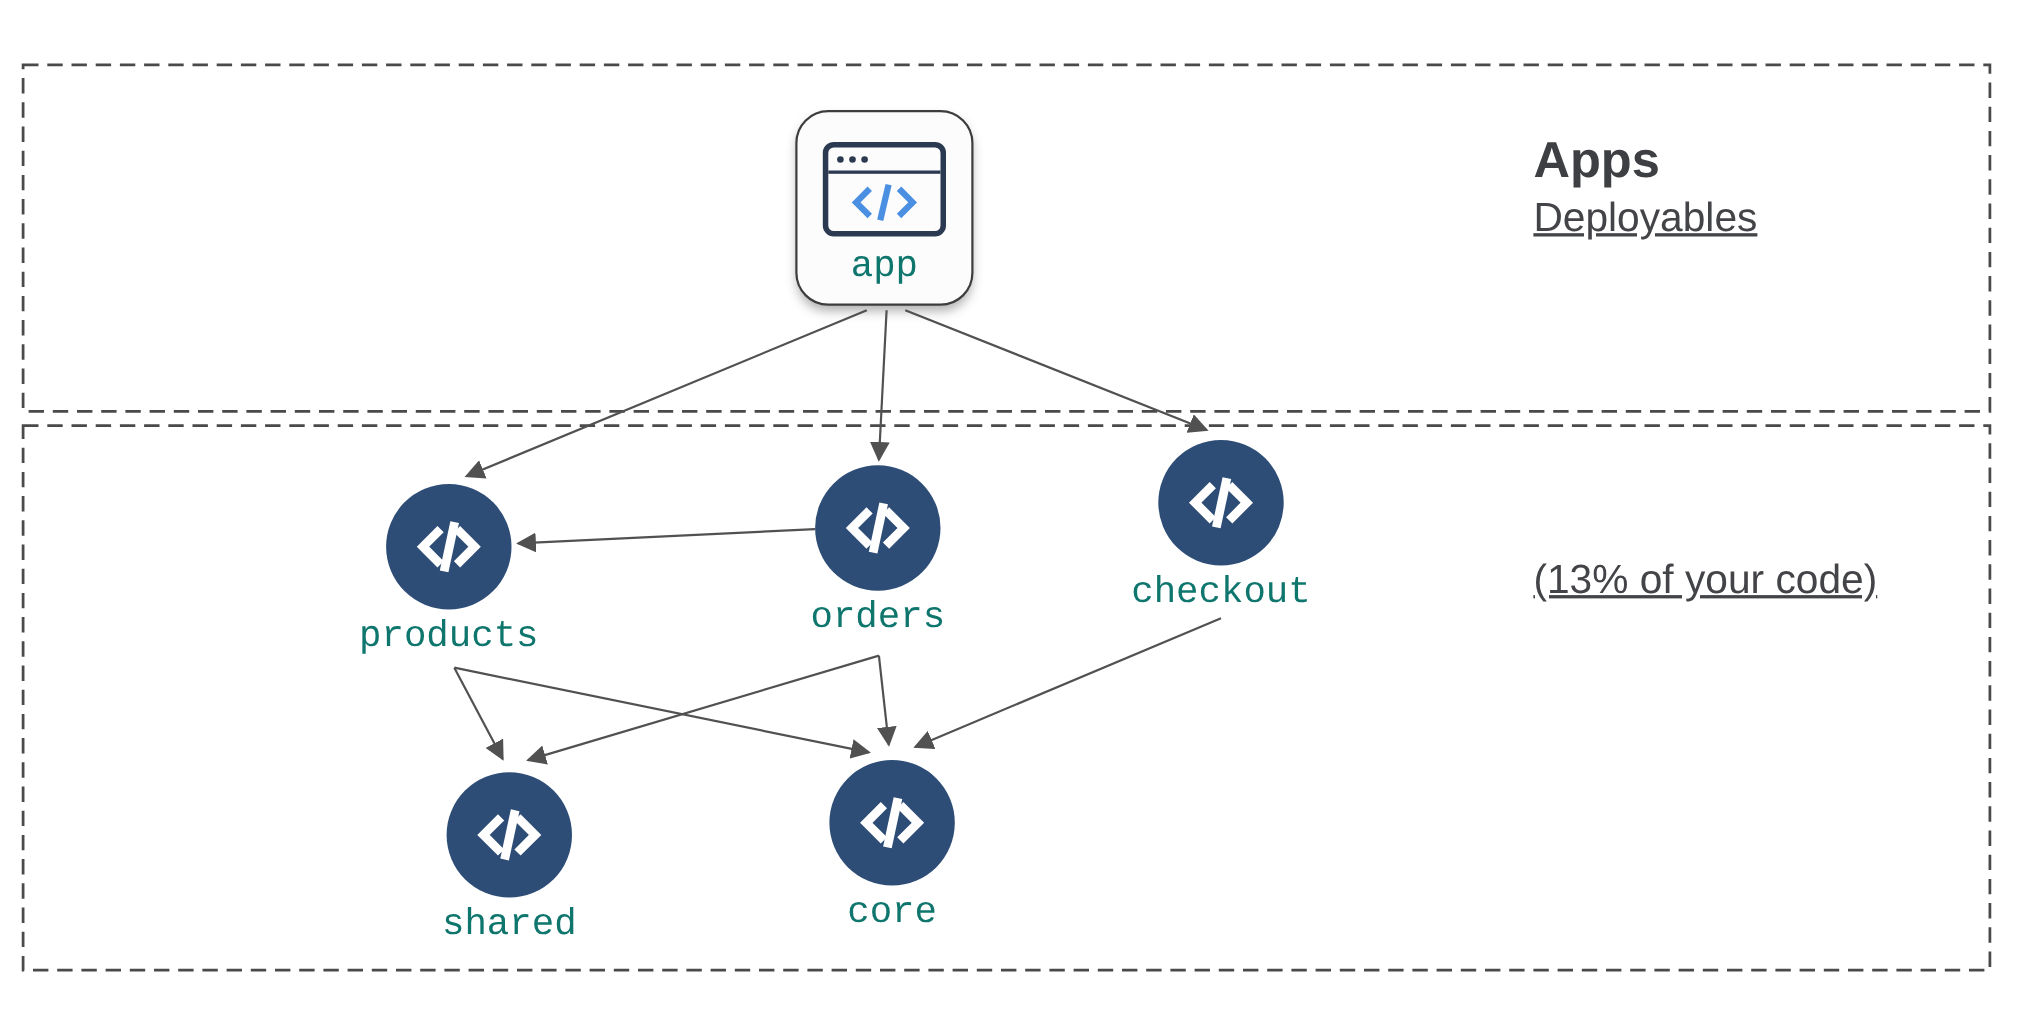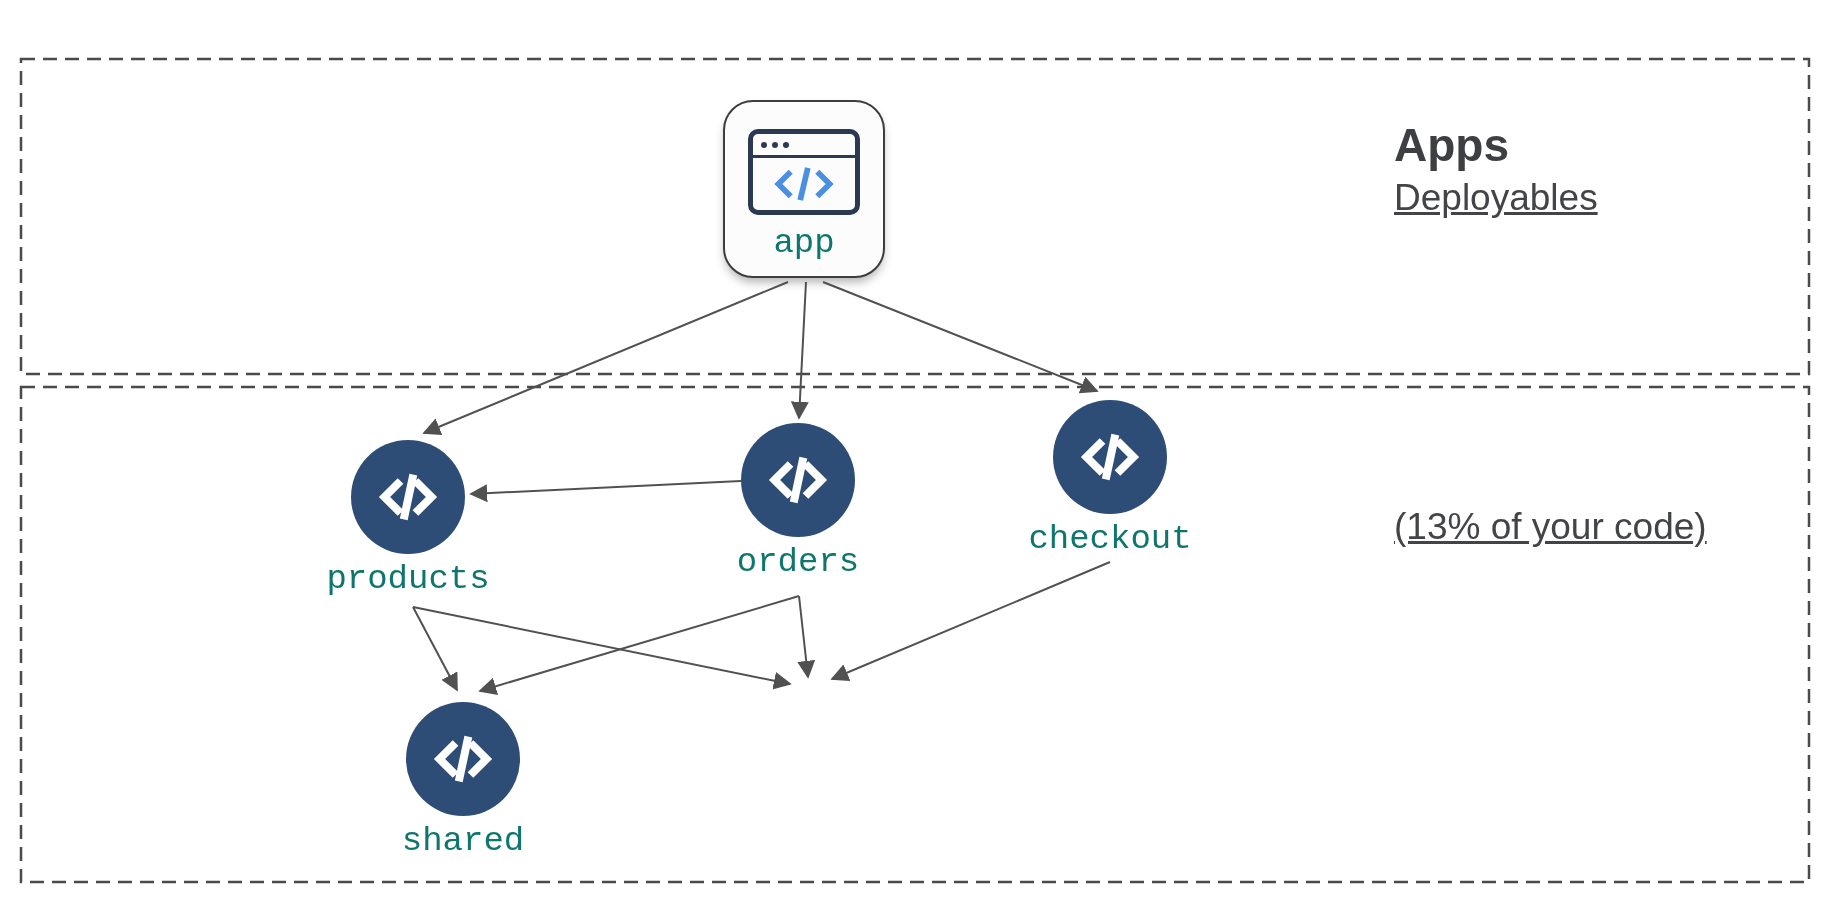--- a/index.html
+++ b/index.html
@@ -137,20 +137,30 @@
     <div class="circle">
       <svg width="64" height="64" viewBox="0 0 60 60" stroke="#ffffff" stroke-width="7.5" fill="none" stroke-linecap="butt">
         <polyline points="23,15 8,30 23,45"></polyline>
         <line x1="35" y1="9" x2="26" y2="51"></line>
         <polyline points="37,15 52,30 37,45"></polyline>
       </svg>
     </div>
     <div class="node-label">shared</div>
   </div>
 
+  <div class="lib-node" style="left:661px; top:691px;">
+    <div class="circle">
+      <svg width="64" height="64" viewBox="0 0 60 60" stroke="#ffffff" stroke-width="7.5" fill="none" stroke-linecap="butt">
+        <polyline points="23,15 8,30 23,45"></polyline>
+        <line x1="35" y1="9" x2="26" y2="51"></line>
+        <polyline points="37,15 52,30 37,45"></polyline>
+      </svg>
+    </div>
+    <div class="node-label">core</div>
+  </div>
 
   <div class="section-label" style="top:116px;">
     <div class="section-title">Apps</div>
     <div class="section-subtitle">Deployables</div>
   </div>
   <div class="section-label" style="top:503px;">
     <div class="section-subtitle">(13% of your code)</div>
   </div>
 
 </div>

